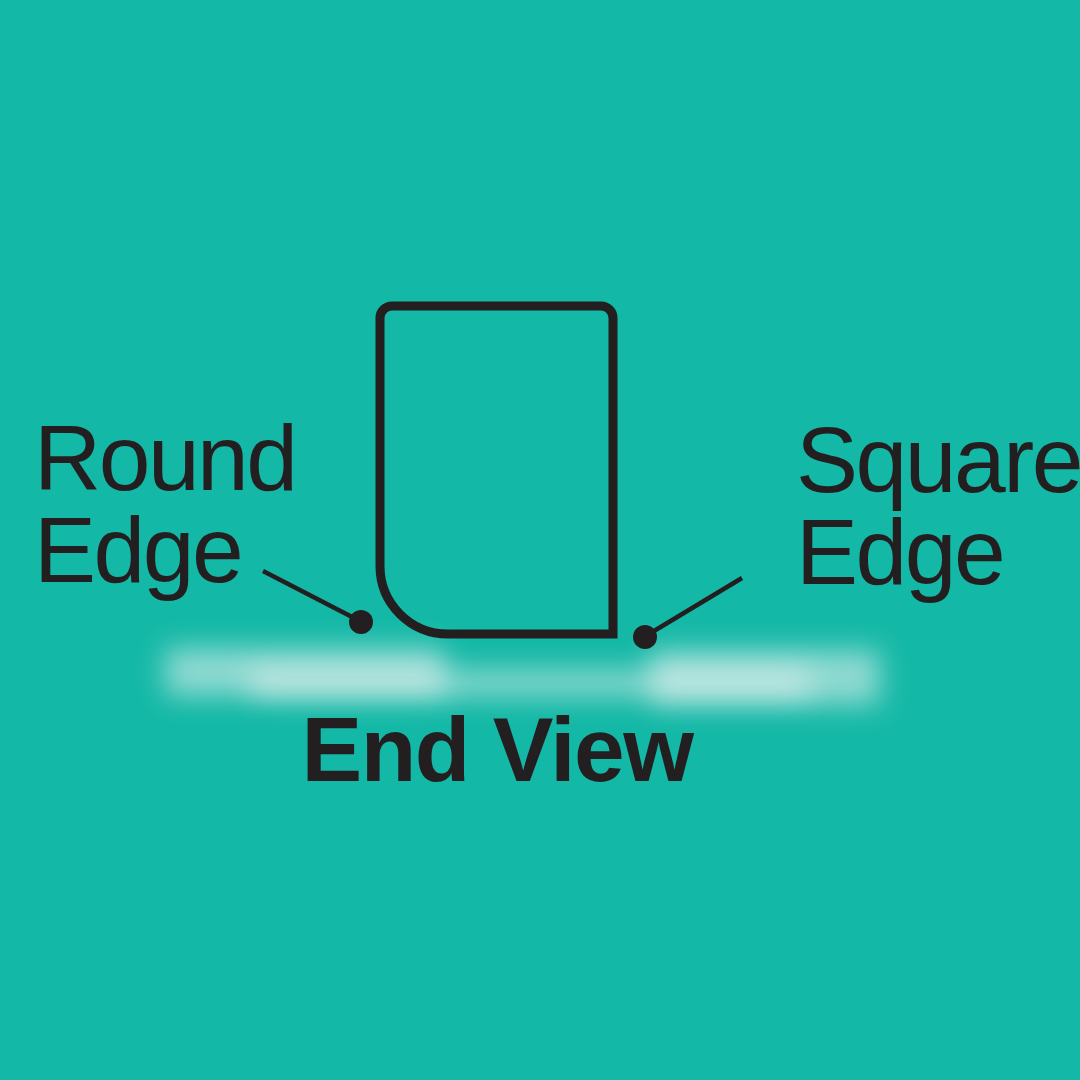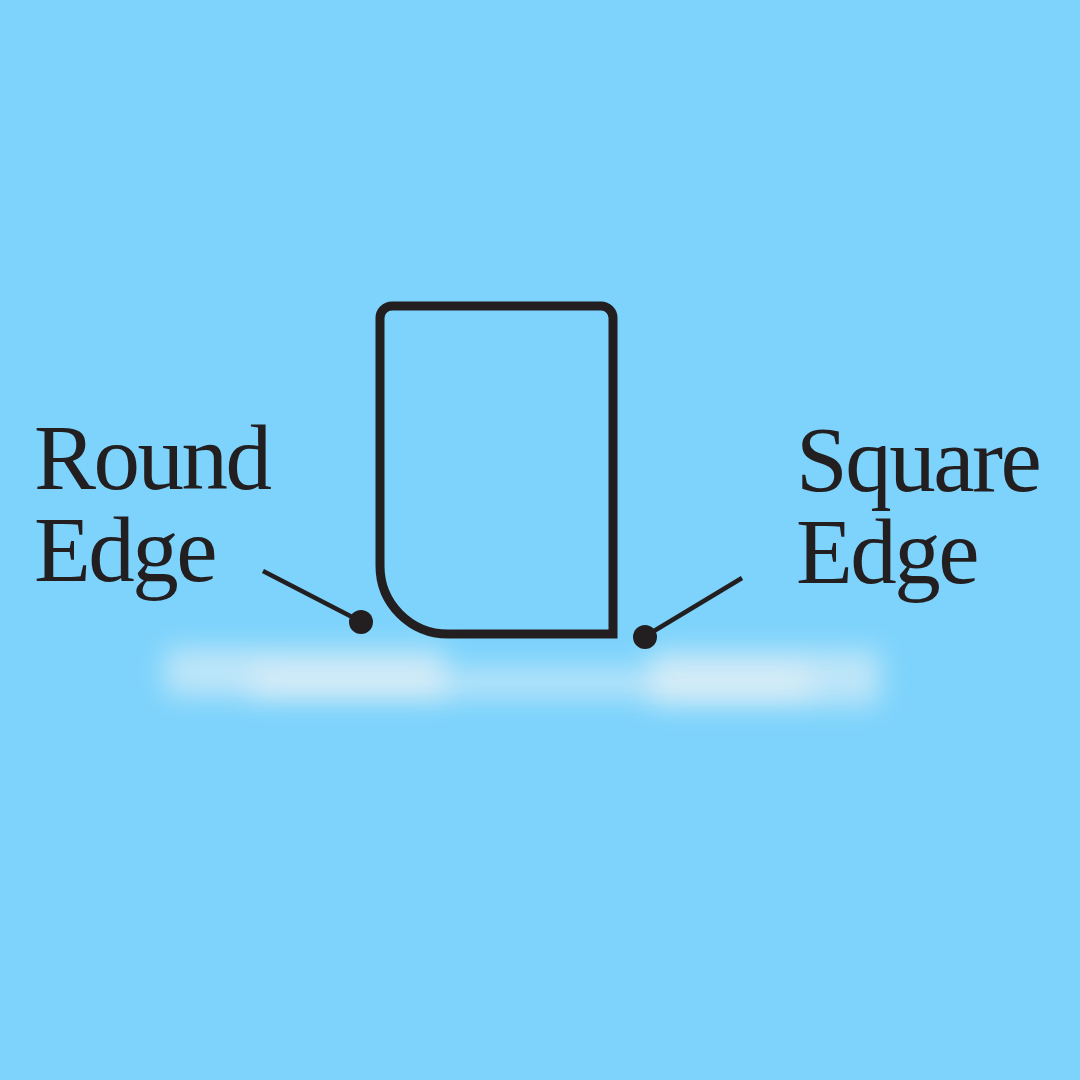--- a/index.html
+++ b/index.html
@@ -4,23 +4,23 @@
 <style>
   html, body {
     margin: 0;
     padding: 0;
     background: #ffffff;
   }
   .canvas {
     position: relative;
     width: 1080px;
     height: 1080px;
-    background: #7dd3fc;
+    background: #14b8a6;
     overflow: hidden;
-    font-family: Liberation Serif, serif;
+    font-family: Liberation Sans, sans-serif;
   }
   .diagram-svg {
     position: absolute;
     left: 0;
     top: 0;
     width: 1080px;
     height: 1080px;
   }
   .edge-label {
     position: absolute;
@@ -87,14 +87,15 @@
     <line x1="649" y1="634" x2="742" y2="578" stroke-width="4.5" stroke="#231f20"></line>
     <circle cx="645" cy="637" r="12" fill="#231f20"></circle>
   </svg>
 
   <div class="edge-label round">Round
 Edge</div>
 
   <div class="edge-label square">Square
 Edge</div>
 
+  <div class="view-title">End View</div>
 
 </div>
 
 </body></html>

